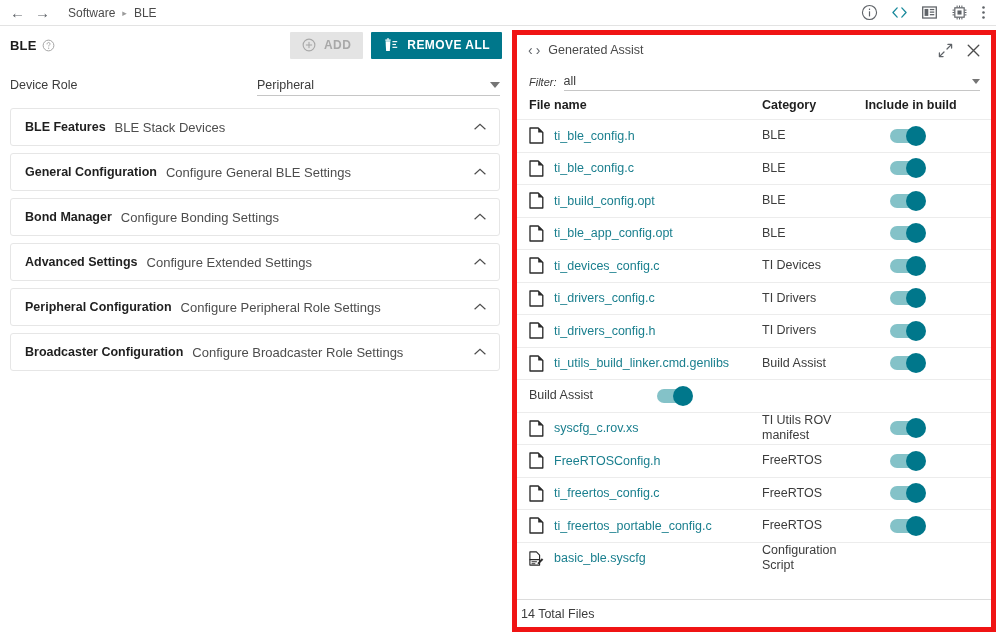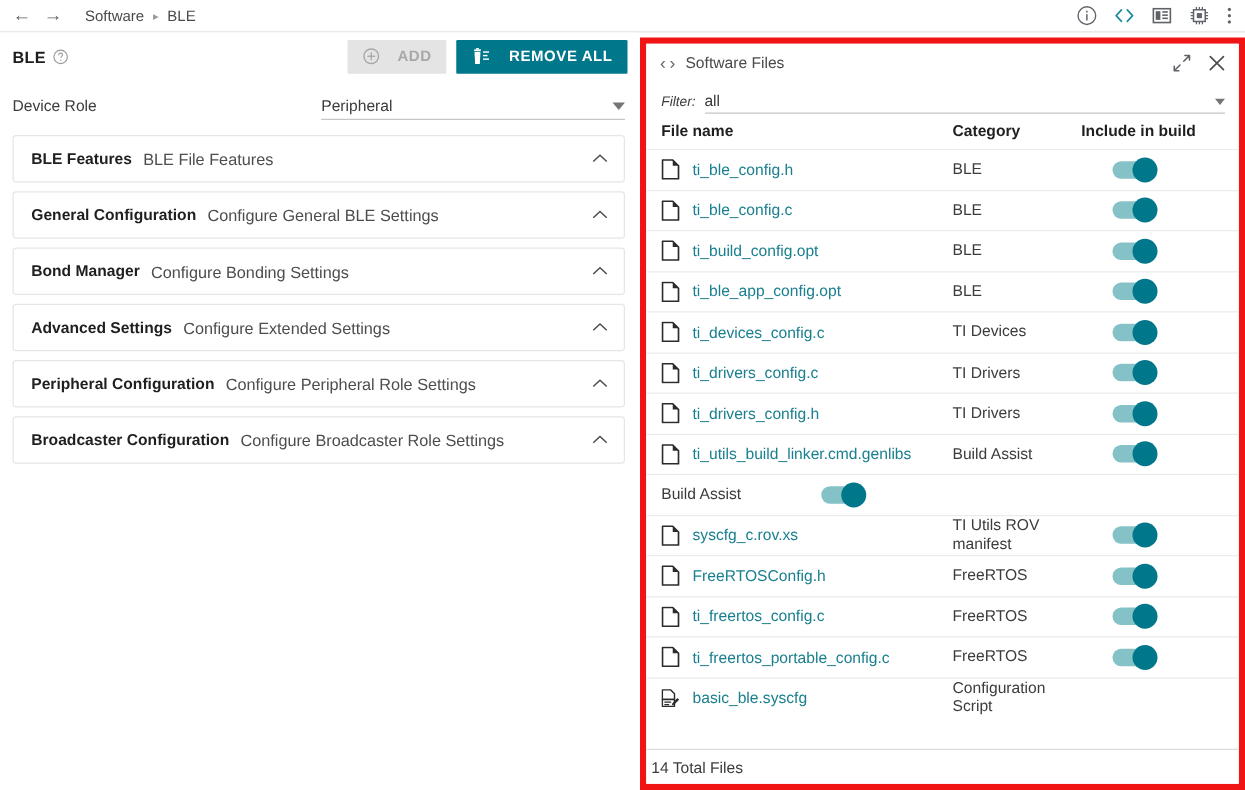--- a/index.html
+++ b/index.html
@@ -54,21 +54,21 @@
     height: 38px; padding: 0 8px 0 10px;
   }
   .ble-title {
     font-size: 13px; font-weight: bold; color: #1c1c1c; letter-spacing: .2px;
   }
   .help-icon {
     margin-left: 5px; width: 13px; height: 13px; display: inline-block;
   }
   .hdr-actions { margin-left: auto; display: flex; align-items: center; gap: 8px; }
   .btn {
-    display: inline-flex; align-items: center; gap: 14px;
+    display: inline-flex; align-items: center; gap: 8px;
     height: 27px; padding: 0 12px; border: none;
     font-size: 12px; font-weight: bold; letter-spacing: .45px;
     font-family: "Liberation Sans", sans-serif;
     cursor: pointer; border-radius: 1px;
   }
   .btn-add { background: #e4e4e4; color: #a8a8a8; cursor: default; }
   .btn-remove { background: #00778b; color: #ffffff; }
 
   .device-role-row {
     display: flex; align-items: flex-end;
@@ -295,21 +295,21 @@
       <span class="device-role-label">Device Role</span>
       <div class="device-role-select">
         <span class="device-role-value">Peripheral</span>
         <span class="caret-down"></span>
       </div>
     </div>
 
     <div class="accordion">
       <div class="acc-item">
         <span class="acc-name">BLE Features</span>
-        <span class="acc-desc">BLE File Features</span>
+        <span class="acc-desc">BLE Stack Devices</span>
         <svg class="acc-chevron" style="width:14px;height:10px" viewBox="0 0 14 10">
           <path d="M1.6 7.2 L7 2.2 L12.4 7.2" fill="none" stroke="#4d4d4d" stroke-width="1.2"></path>
         </svg>
       </div>
       <div class="acc-item">
         <span class="acc-name">General Configuration</span>
         <span class="acc-desc">Configure General BLE Settings</span>
         <svg class="acc-chevron" style="width:14px;height:10px" viewBox="0 0 14 10">
           <path d="M1.6 7.2 L7 2.2 L12.4 7.2" fill="none" stroke="#4d4d4d" stroke-width="1.2"></path>
         </svg>
@@ -346,21 +346,21 @@
   </div>
 
   <div class="right-wrap">
   <div class="right-panel">
 
     <div class="gf-header">
       <div class="gf-nav">
         <span class="gf-arrow">‹</span>
         <span class="gf-arrow">›</span>
       </div>
-      <span class="gf-title">Software Files</span>
+      <span class="gf-title">Generated Assist</span>
       <div class="gf-actions">
         <svg class="gf-ico" viewBox="0 0 16 16">
           <path d="M14.5 1.5 L9.6 6.4 M14.5 1.5 L14.5 5.4 M14.5 1.5 L10.6 1.5" fill="none" stroke="#5f6368" stroke-width="1.35" stroke-linecap="round"></path>
           <path d="M1.5 14.5 L6.4 9.6 M1.5 14.5 L1.5 10.6 M1.5 14.5 L5.4 14.5" fill="none" stroke="#5f6368" stroke-width="1.35" stroke-linecap="round"></path>
         </svg>
         <svg class="gf-ico" viewBox="0 0 16 16">
           <path d="M2.4 2.4 L13.6 13.6 M13.6 2.4 L2.4 13.6" fill="none" stroke="#4d4d4d" stroke-width="1.45" stroke-linecap="round"></path>
         </svg>
       </div>
     </div>

